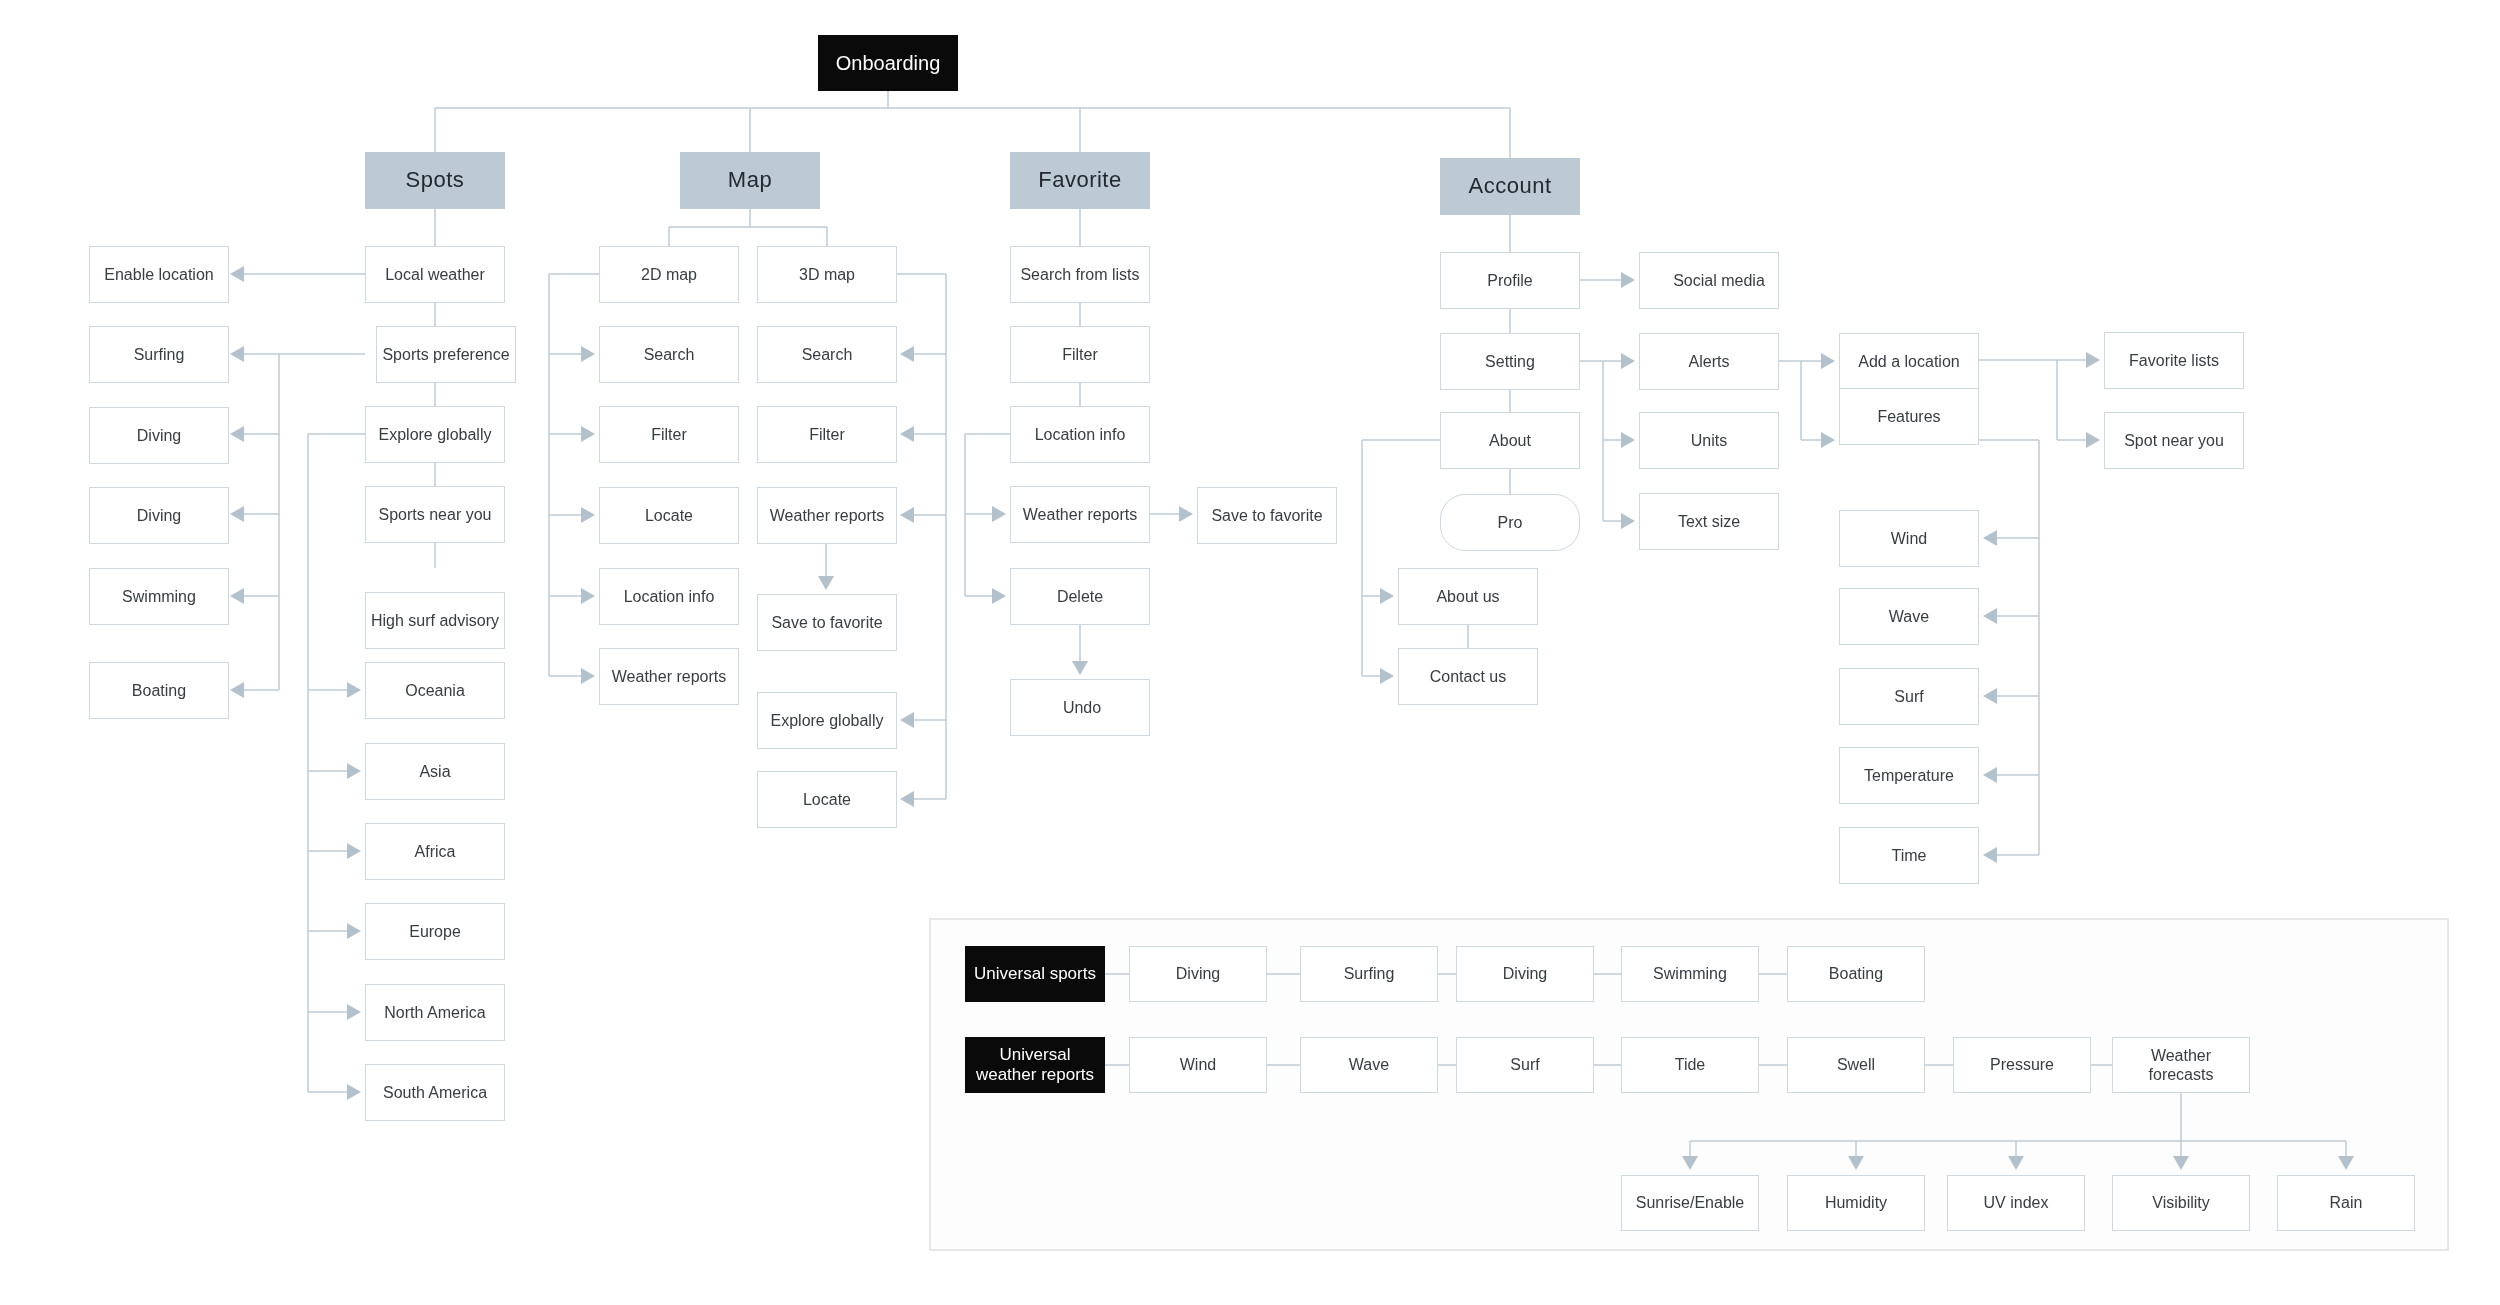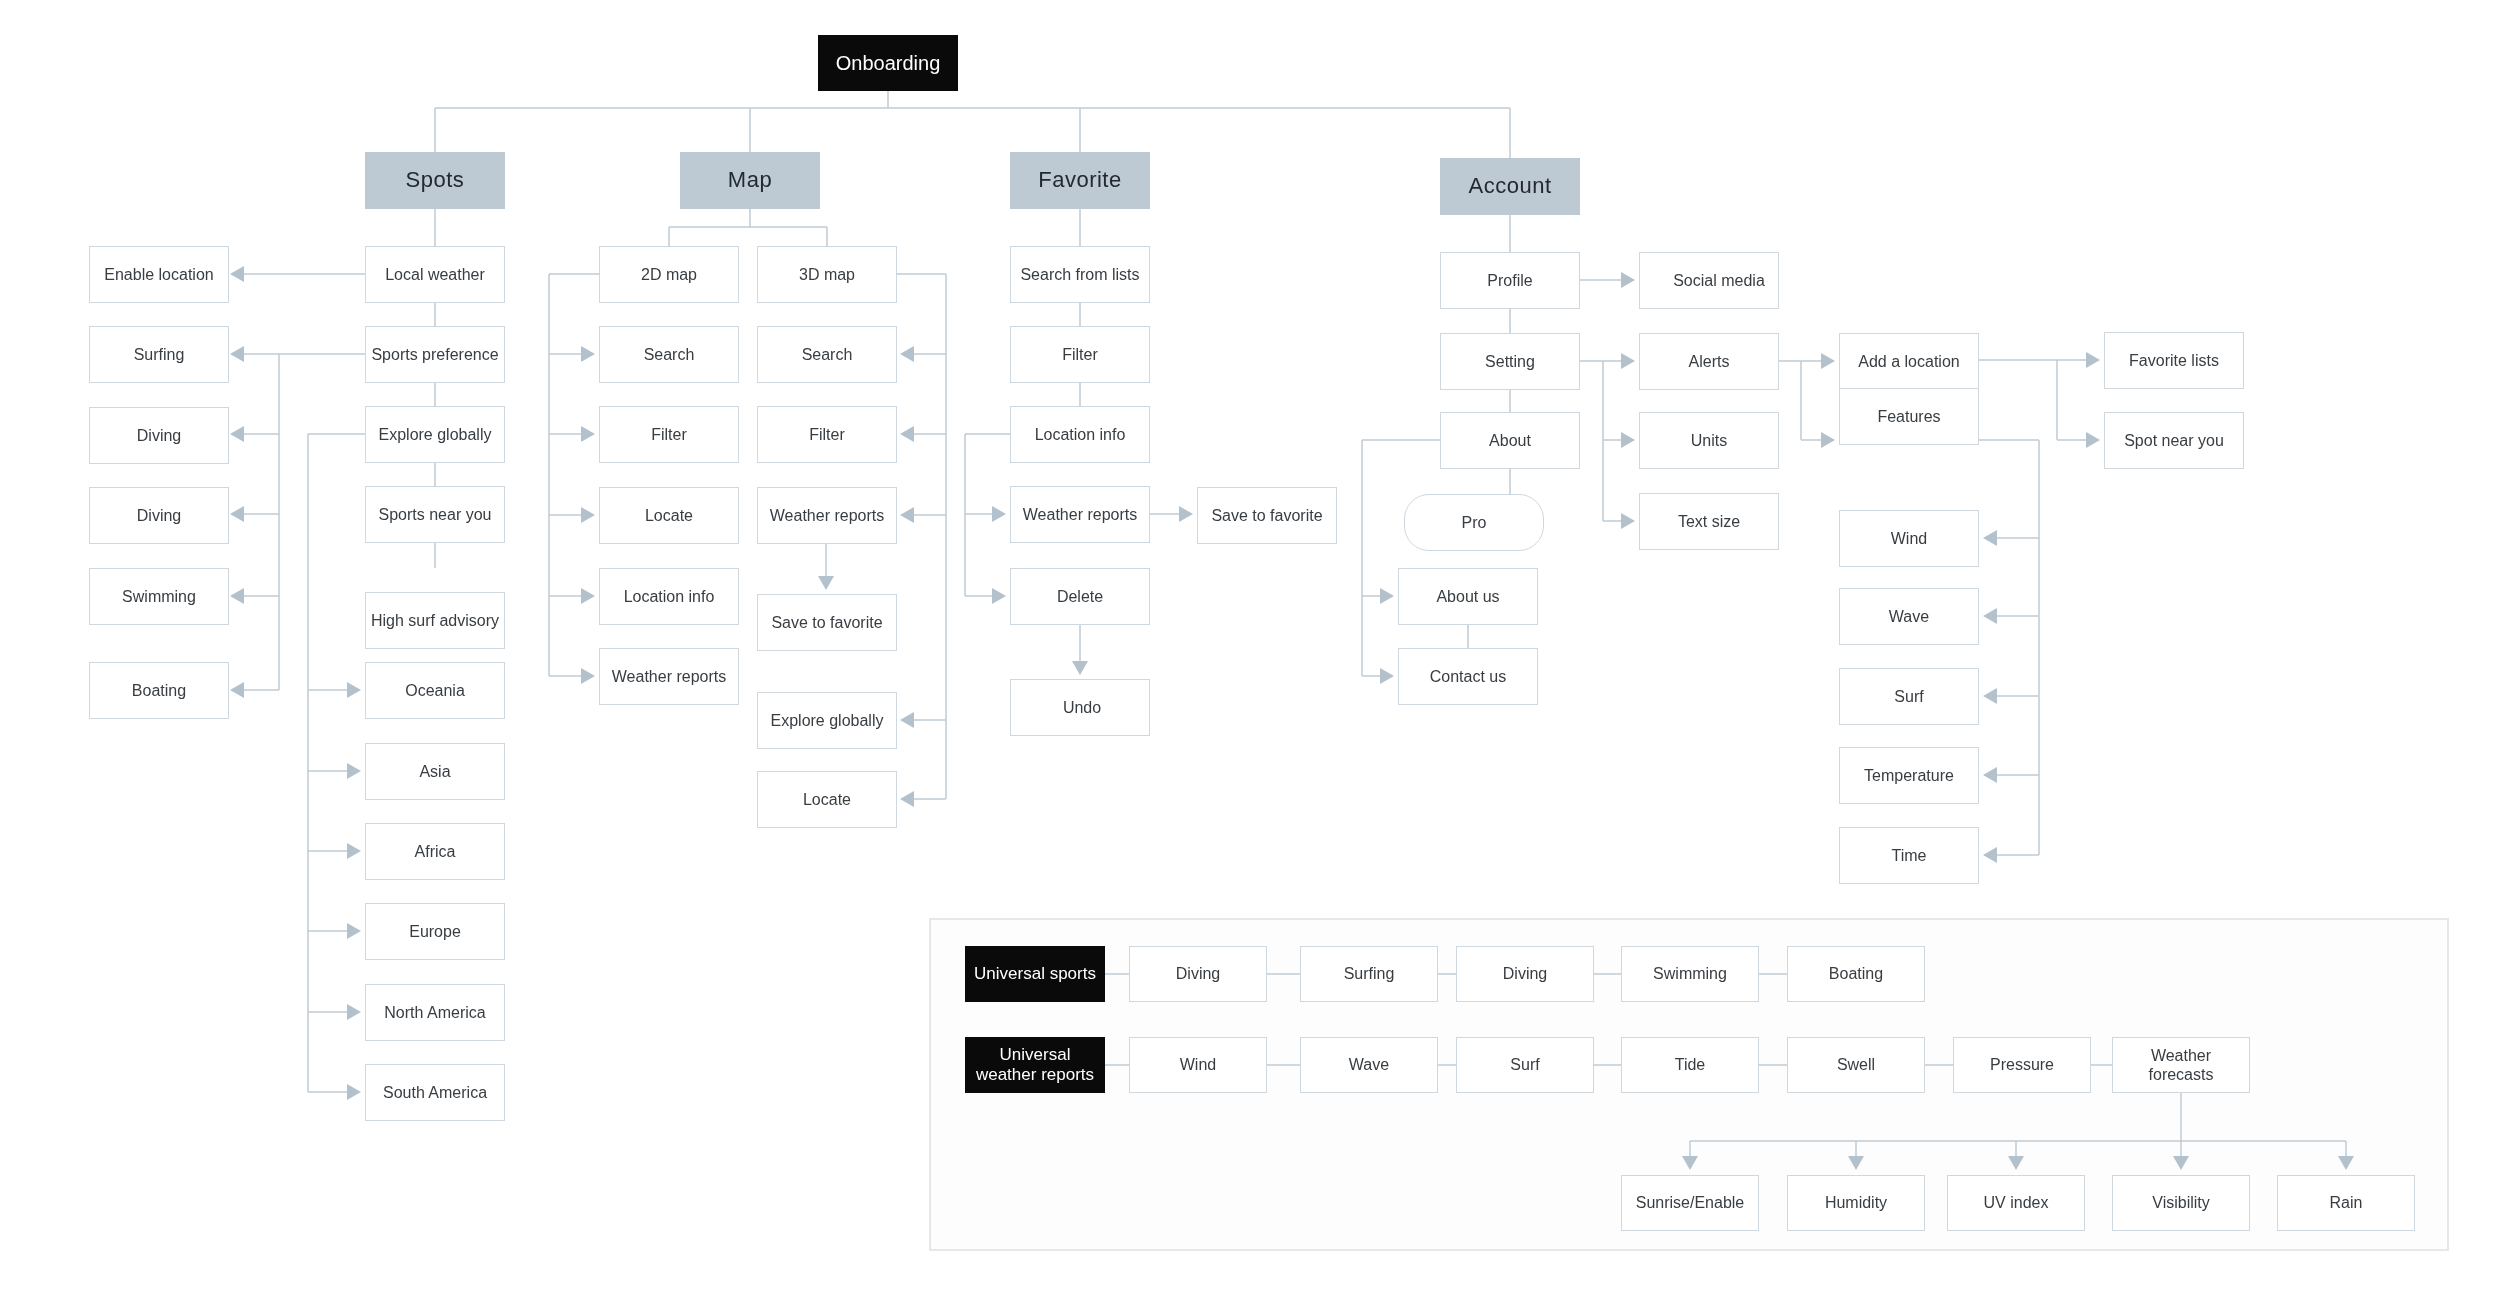--- a/index.html
+++ b/index.html
@@ -115,21 +115,21 @@
   <div class="node hdr" style="left:1440px;top:158px;">Account</div>
 
   <div class="node" style="left:89px;top:246px;">Enable location</div>
   <div class="node" style="left:89px;top:326px;">Surfing</div>
   <div class="node" style="left:89px;top:407px;">Diving</div>
   <div class="node" style="left:89px;top:487px;">Diving</div>
   <div class="node" style="left:89px;top:568px;">Swimming</div>
   <div class="node" style="left:89px;top:662px;">Boating</div>
 
   <div class="node" style="left:365px;top:246px;">Local weather</div>
-  <div class="node" style="left:365px;top:326px;text-align:right;">Sports preference</div>
+  <div class="node" style="left:376px;top:326px;text-align:right;">Sports preference</div>
   <div class="node" style="left:365px;top:406px;">Explore globally</div>
   <div class="node" style="left:365px;top:486px;">Sports near you</div>
   <div class="node" style="left:365px;top:568px;margin-top:24px;">High surf advisory</div>
   <div class="node" style="left:365px;top:662px;">Oceania</div>
   <div class="node" style="left:365px;top:743px;">Asia</div>
   <div class="node" style="left:365px;top:823px;">Africa</div>
   <div class="node" style="left:365px;top:903px;">Europe</div>
   <div class="node" style="left:365px;top:984px;">North America</div>
   <div class="node" style="left:365px;top:1064px;">South America</div>
 
@@ -152,21 +152,21 @@
   <div class="node" style="left:1010px;top:326px;">Filter</div>
   <div class="node" style="left:1010px;top:406px;">Location info</div>
   <div class="node" style="left:1010px;top:486px;">Weather reports</div>
   <div class="node" style="left:1197px;top:487px;">Save to favorite</div>
   <div class="node" style="left:1010px;top:568px;">Delete</div>
   <div class="node" style="left:1010px;top:679px;padding-left:8px;">Undo</div>
 
   <div class="node" style="left:1440px;top:252px;">Profile</div>
   <div class="node" style="left:1440px;top:333px;">Setting</div>
   <div class="node" style="left:1440px;top:412px;">About</div>
-  <div class="node" style="left:1404px;top:494px;border-radius:25px;">Pro</div>
+  <div class="node" style="left:1440px;top:494px;border-radius:25px;">Pro</div>
 
   <div class="node" style="left:1639px;top:252px;padding-left:24px;">Social media</div>
   <div class="node" style="left:1639px;top:333px;">Alerts</div>
   <div class="node" style="left:1639px;top:412px;">Units</div>
   <div class="node" style="left:1639px;top:493px;">Text size</div>
 
   <div class="node" style="left:1839px;top:333px;">Add a location</div>
   <div class="node" style="left:1839px;top:388px;">Features</div>
 
   <div class="node" style="left:2104px;top:332px;">Favorite lists</div>

